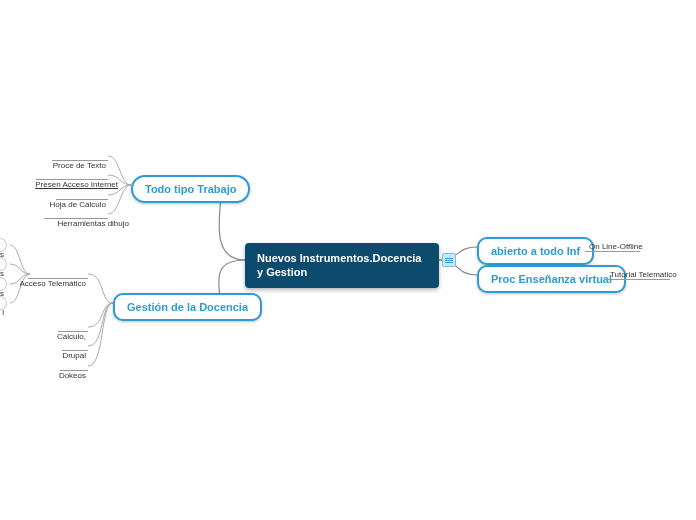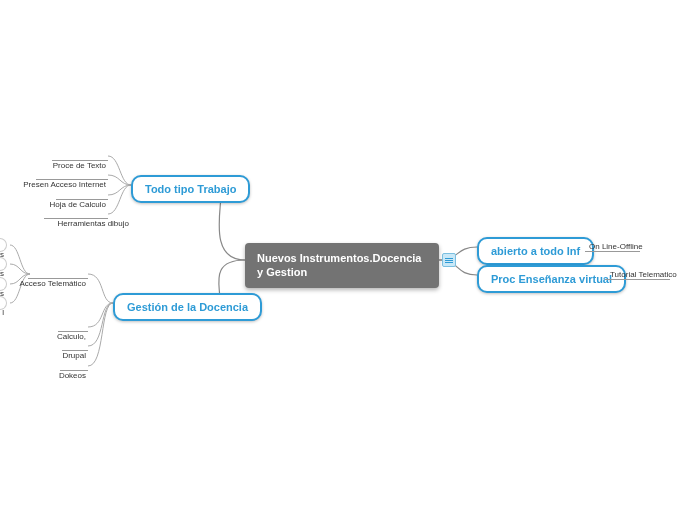--- a/index.html
+++ b/index.html
@@ -21,21 +21,21 @@
   }
   .node {
     position: absolute;
     border-radius: 6px;
     padding: 6px 10px;
     font-size: 11px;
     line-height: 1.3;
     box-shadow: 0 1px 3px rgba(0,0,0,0.25);
   }
   .central {
-    background: #737373;
+    background: #0c4a6e;
     color: #fff;
     font-weight: bold;
     width: 194px;
     padding: 8px 12px;
     border-radius: 4px;
     box-shadow: 0 2px 4px rgba(0,0,0,0.3);
   }
   .branch {
     background: #fff;
     color: #2e9bd6;
@@ -126,29 +126,29 @@
 <div class="node central" style="left:245px; top:243px;">
   <span>Nuevos Instrumentos.Docencia y Gestion</span>
 </div>
 
 <div class="note-icon" style="left:442px; top:253px;">
   <span></span>
     <span></span>
     <span></span>
 </div>
 
-<div class="node branch" style="left:131px; top:175px;">
+<div class="node branch" style="left:131px; top:175px;border-radius:14px;">
   <span>Todo tipo Trabajo</span>
 </div>
 <div class="leaf left" style="left:0px; top:151px; width:106px;">
   <span>Proce de Texto</span>
 </div>
 <div class="leaf-line" style="left:52px; top:160px; width:56px;"></div>
 
-<div class="leaf left" style="left:0px; top:170px; width:106px;">
+<div class="leaf left" style="left:0px; top:170px; width:118px;text-decoration:underline;">
   <span>Presen Acceso Internet</span>
 </div>
 <div class="leaf-line" style="left:36px; top:179px; width:72px;"></div>
 
 <div class="leaf left" style="left:0px; top:190px; width:106px;padding-left:48px;">
   <span>Hoja de Calculo</span>
 </div>
 <div class="leaf-line" style="left:56px; top:199px; width:52px;"></div>
 
 <div class="leaf left" style="left:0px; top:209px; width:129px;">

